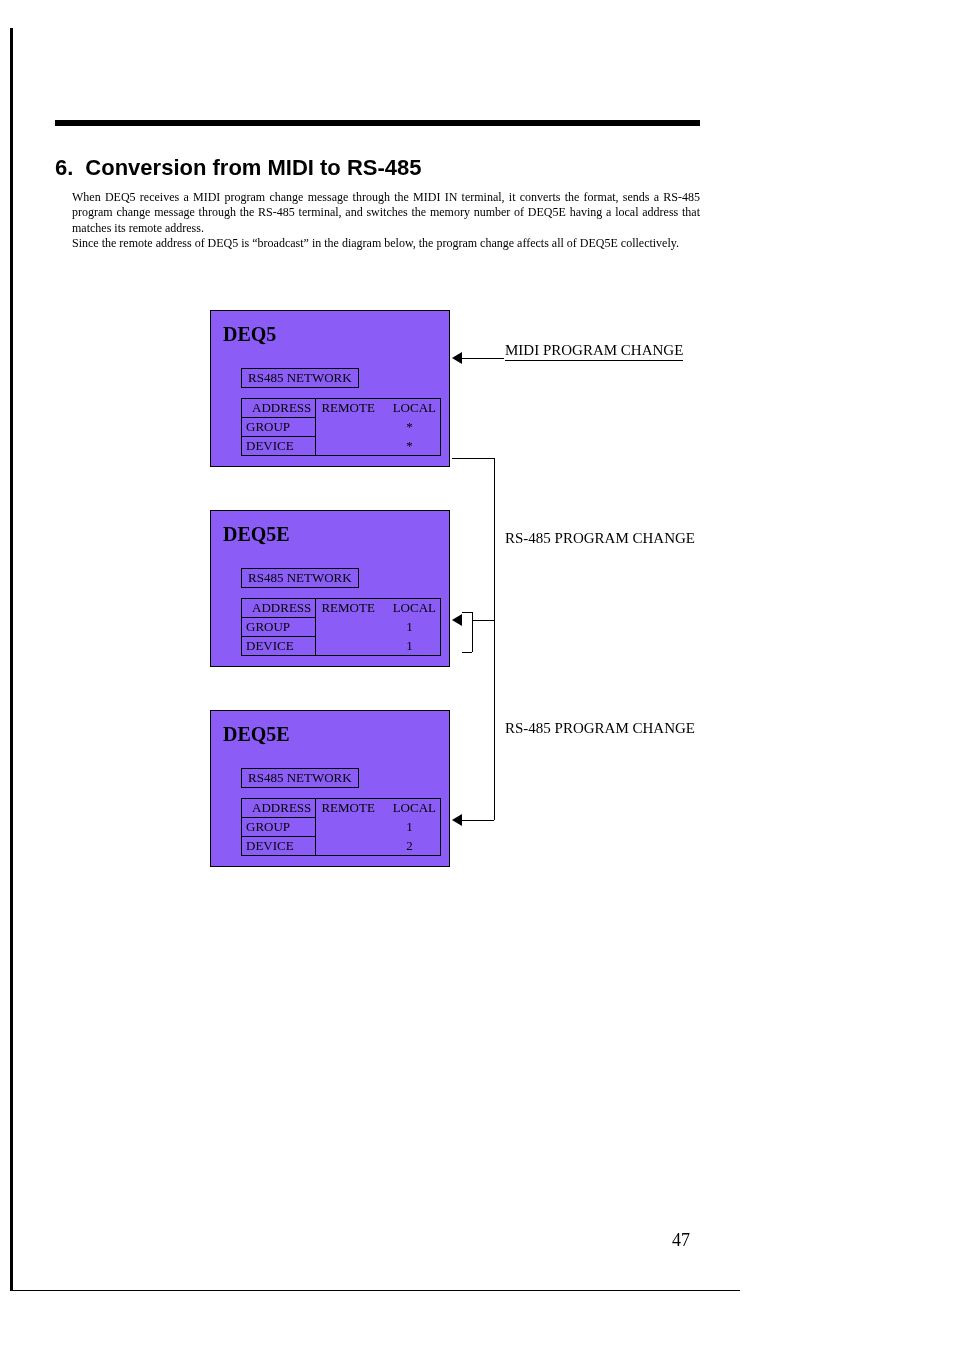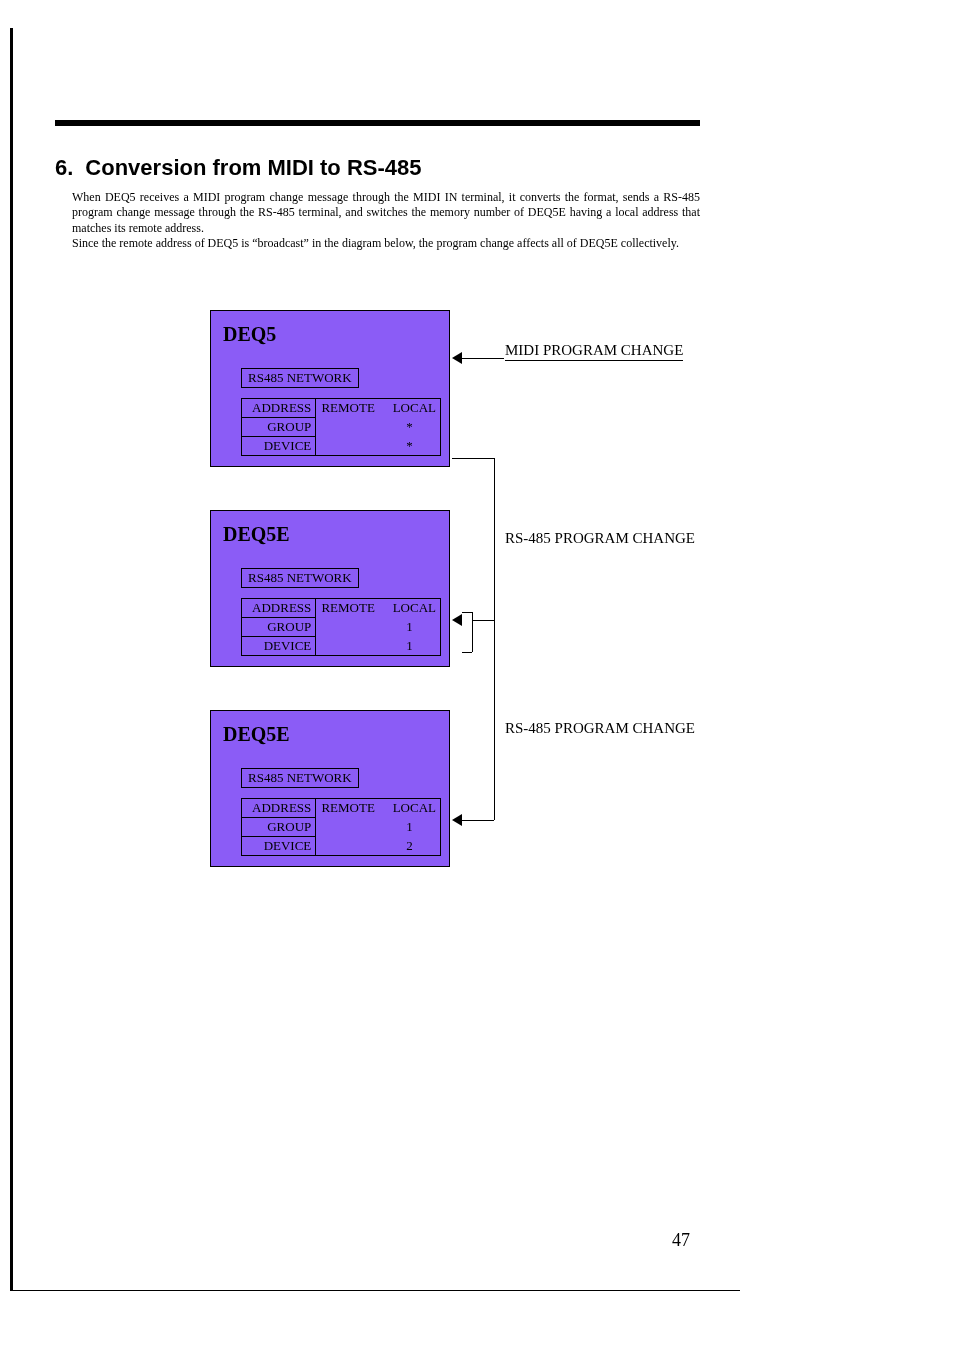--- a/index.html
+++ b/index.html
@@ -10,21 +10,21 @@
   .sect-num{font-family:Arial,Helvetica,sans-serif;font-weight:700;font-size:22px;display:inline-block;margin-right:8px}
   .sect-title{font-family:Arial,Helvetica,sans-serif;font-weight:700;font-size:22px}
   .heading{position:absolute;left:55px;top:155px}
   .body-text{position:absolute;left:72px;right:60px;top:190px;font-size:12px;line-height:1.28;text-align:justify}
   .diagram{position:absolute;left:210px;top:310px;width:600px;height:570px}
   .node{position:absolute;left:0;width:240px;border:1px solid #000;box-sizing:border-box;padding:12px 12px 10px 12px;background:#8b5cf6}
   .node .title{font-family:"Times New Roman",serif;font-weight:700;font-size:20px;margin-bottom:6px}
   .netbox{border:1px solid #000;font-size:13px;padding:1px 6px;display:inline-block;margin:16px 0 10px 18px}
   .addr{border:1px solid #000;margin-left:18px;width:200px;border-collapse:collapse;font-size:13px}
   .addr td,.addr th{padding:1px 4px}
-  .addr .lab{border:1px solid #000;border-top:none;text-align:right;width:64px}
+  .addr .lab{border:1px solid #000;border-top:none;text-align:left;width:64px}
   .addr thead th{border:none;font-weight:400;text-align:right}
   .addr thead th.first{border:1px solid #000}
   .addr .val{text-align:center;width:52px;border:none}
   .edge-label{position:absolute;font-size:15px}
   .arrowhead{position:absolute;width:0;height:0;border-top:6px solid transparent;border-bottom:6px solid transparent;border-right:10px solid #000}
   .hline{position:absolute;height:1px;background:#000}
   .vline{position:absolute;width:1px;background:#000}
   .page-num{position:absolute;right:70px;bottom:100px;font-size:18px}
   .underline{border-bottom:1px solid #000;display:inline-block;padding-bottom:1px}
 </style>

